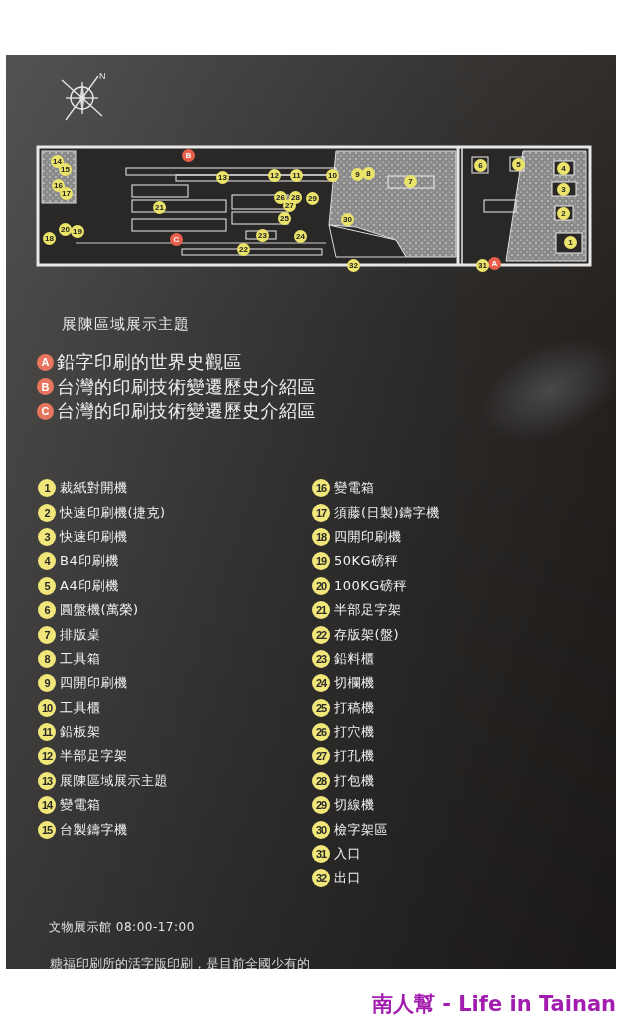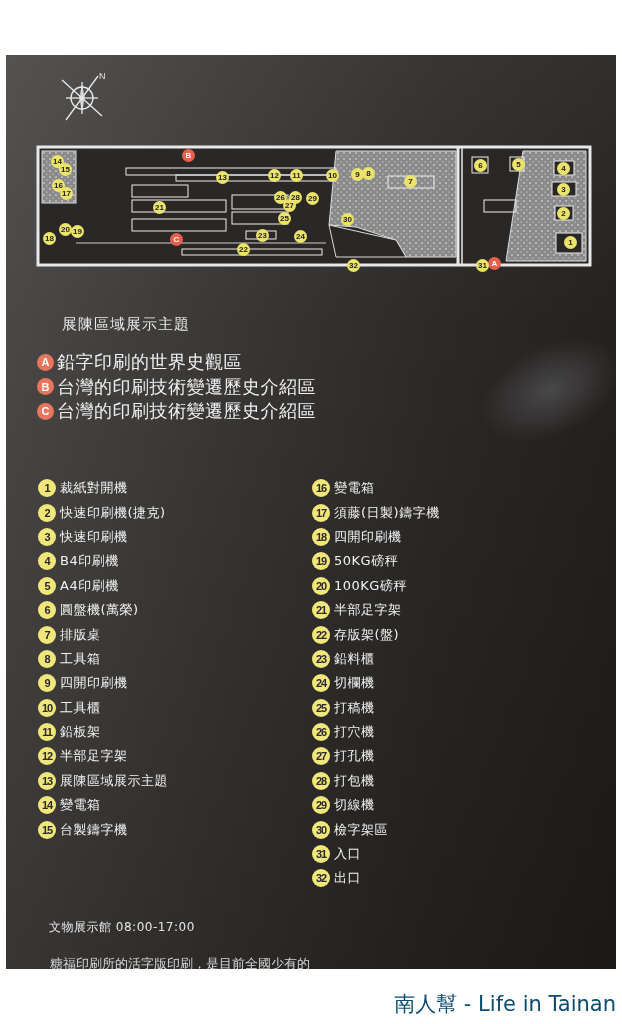--- a/index.html
+++ b/index.html
@@ -23,21 +23,21 @@
   .theme-badge{width:17px;height:17px;border-radius:50%;background:#e8765e;color:#fff;font-size:11px;font-weight:bold;
     display:flex;align-items:center;justify-content:center;margin-right:3px;font-family:"Liberation Sans",sans-serif;}
   .theme-label{color:#f0f0f0;font-size:18px;letter-spacing:0.5px;}
   .equip-col{position:absolute;}
   .equip-row{display:flex;align-items:center;height:24.4px;}
   .num-badge{width:18px;height:18px;border-radius:50%;background:#f0e67a;color:#2a2a2a;font-size:11px;font-weight:bold;
     display:flex;align-items:center;justify-content:center;margin-right:4px;font-family:"Liberation Sans",sans-serif;letter-spacing:-1px;}
   .equip-label{color:#f2f2f2;font-size:13px;letter-spacing:0.5px;}
   .hours{position:absolute;left:43px;top:864px;color:#e6e6e6;font-size:12px;letter-spacing:0.5px;}
   .footnote{position:absolute;left:44px;top:900px;color:#d6d6d6;font-size:13px;}
-  .watermark{position:absolute;right:6px;top:990px;color:#0c4a6e;font-size:21px;font-weight:normal;font-family:"DejaVu Sans",sans-serif;letter-spacing:0px;}
+  .watermark{position:absolute;right:6px;top:990px;color:#a21caf;font-size:21px;font-weight:bold;font-family:"DejaVu Sans",sans-serif;letter-spacing:0px;}
 </style>
 </head>
 <body>
 
 <div class="board">
   <div class="smudge"></div>
 
   <svg class="compass" viewBox="0 0 56 56">
     <g stroke="#e8e8e8" stroke-width="1.3" fill="none">
       <circle cx="28" cy="28" r="11"></circle>

